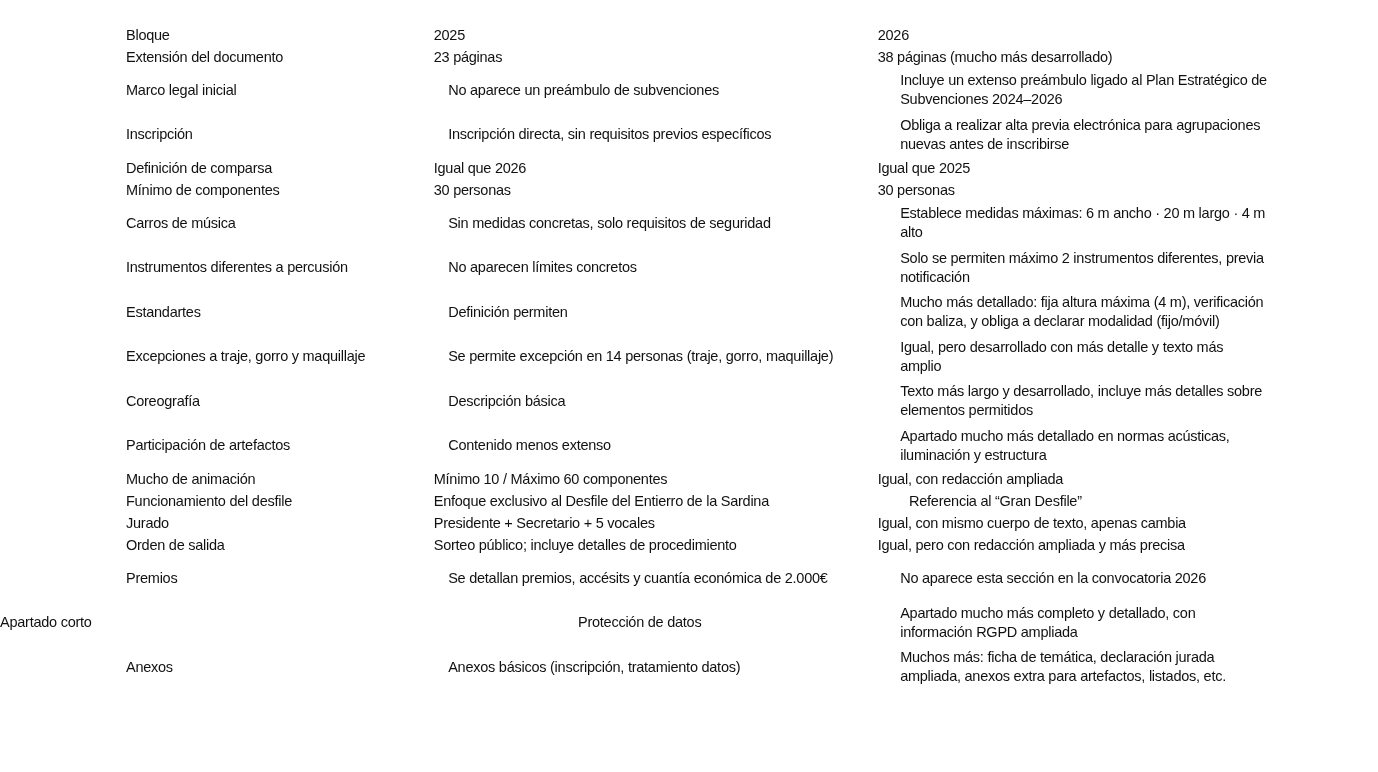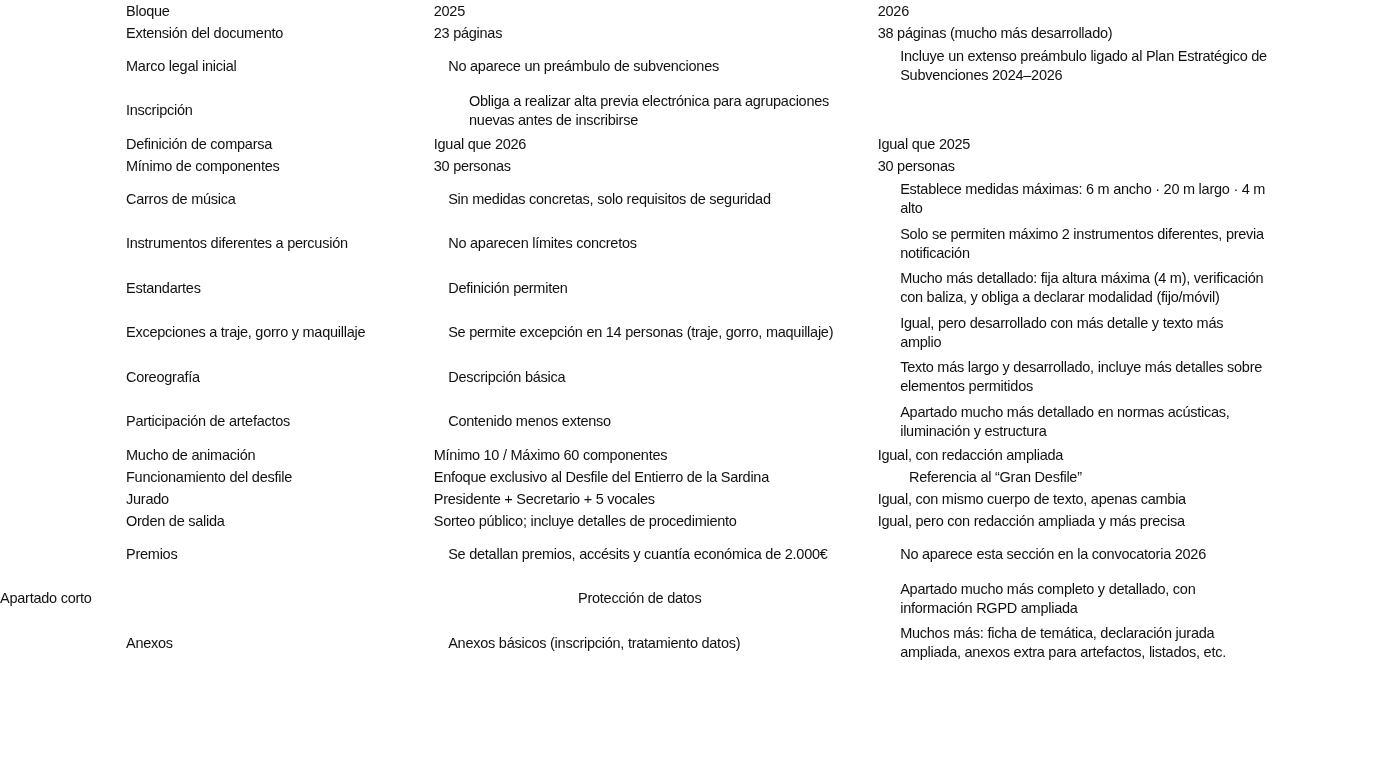--- a/index.html
+++ b/index.html
@@ -6,21 +6,21 @@
   html, body { background: #ffffff; }
   body {
     width: 1378px;
     height: 772px;
     overflow: hidden;
     font-family: "Liberation Sans", sans-serif;
     font-size: 14.5px;
     letter-spacing: -0.25px;
     color: #111111;
   }
-  .page { width: 1353px; }
+  .page { width: 1353px; margin-top: 24px; }
   .row { display: flex; align-items: center; height: 22px; }
   .row.tall { height: 44.5px; gap: 29px; }
   .cell { white-space: pre; line-height: 19px; }
   .c-bloque { margin-left: 126px; width: 314px; }
   .c-2025 { width: 453px; }
   .c-2026 { width: 485px; }
 </style>
 </head>
 <body>
 
@@ -37,20 +37,21 @@
     <div class="cell c-2026">38 páginas (mucho más desarrollado)</div>
   </div>
       <div class="row tall">
     <div class="cell c-bloque">Marco legal inicial</div>
     <div class="cell c-2025">No aparece un preámbulo de subvenciones</div>
     <div class="cell c-2026">Incluye un extenso preámbulo ligado al Plan Estratégico de
 Subvenciones 2024–2026</div>
   </div>
       <div class="row tall">
     <div class="cell c-bloque">Inscripción</div>
+    <div class="cell c-2025">Inscripción directa, sin requisitos previos específicos</div>
     <div class="cell c-2026">Obliga a realizar alta previa electrónica para agrupaciones
 nuevas antes de inscribirse</div>
   </div>
       <div class="row">
     <div class="cell c-bloque">Definición de comparsa</div>
     <div class="cell c-2025">Igual que 2026</div>
     <div class="cell c-2026">Igual que 2025</div>
   </div>
       <div class="row">
     <div class="cell c-bloque">Mínimo de componentes</div>

